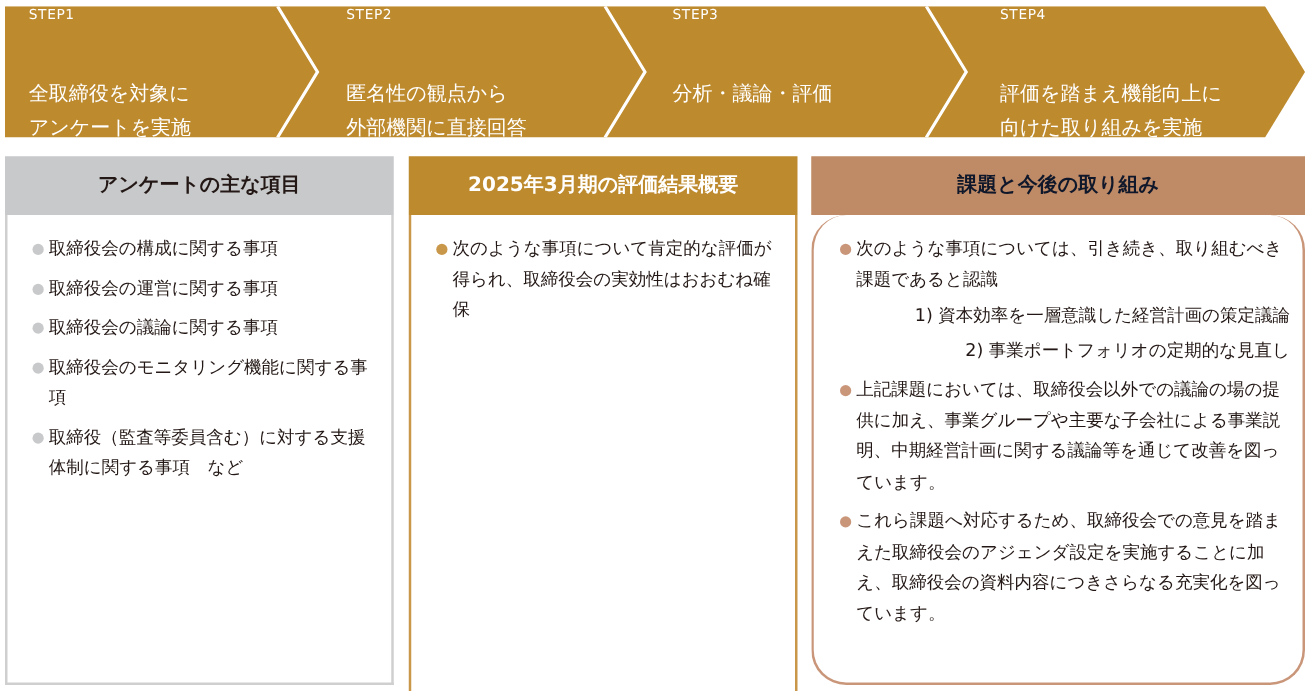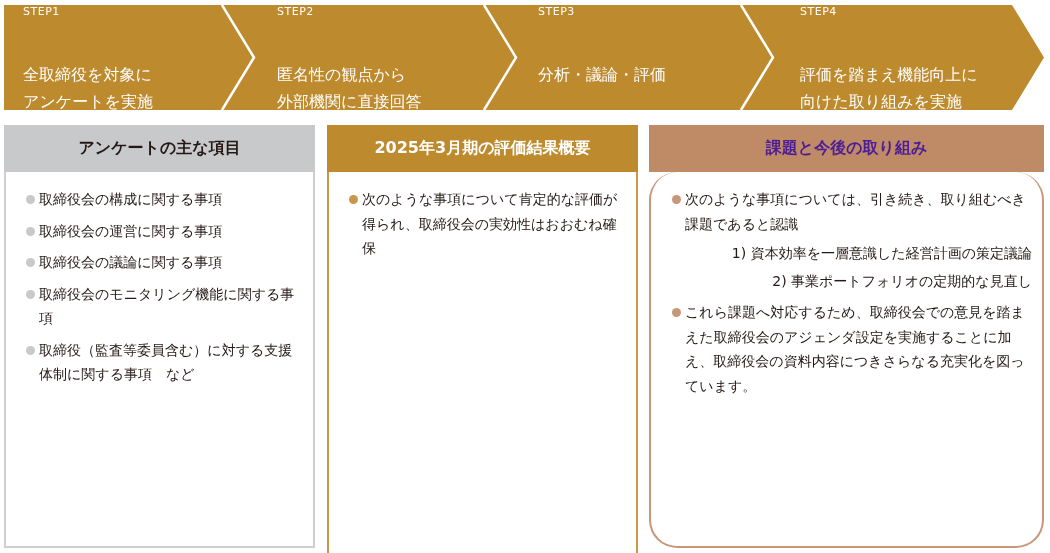--- a/index.html
+++ b/index.html
@@ -22,21 +22,21 @@
 
   #box1 { left:4px; width:311px; height:423px; }
   #box1 .head { background:#c8c9ca; color:#231815; }
   #box1 .body { border-color:#cfcfcf; }
 
   #box2 { left:327px; width:311px; height:481px; }
   #box2 .head { background:#bd8a2e; color:#fff; }
   #box2 .body { border-color:#c9974a; }
 
   #box3 { left:649px; width:395px; height:423px; }
-  #box3 .head { background:#bf8a66; color:#4c1d95; }
+  #box3 .head { background:#bf8a66; color:#0f172a; }
   #box3 .body { border-color:#c9967a;border-radius:28px; }
 
   .list { list-style:none; margin:0; padding:0; position:absolute; }
   .list li { position:relative; font-size:14px; line-height:24.5px; }
   .bullet { position:absolute; left:-13px; top:8px; width:9px; height:9px; border-radius:50%; }
 
   #box1 .list { left:33px; right:12px; top:15px; }
   #box1 .list li { margin-bottom:7px; }
   #box1 .bullet { background:#c8c9ca; }
 
@@ -123,17 +123,21 @@
       <li>
         <span class="bullet"></span>
         <span>次のような事項については、引き続き、取り組むべき課題であると認識</span>
         <ul class="num">
           <li>1) 資本効率を一層意識した経営計画の策定議論</li>
           <li>2) 事業ポートフォリオの定期的な見直し</li>
         </ul>
       </li>
       <li>
         <span class="bullet"></span>
+        <span>上記課題においては、取締役会以外での議論の場の提供に加え、事業グループや主要な子会社による事業説明、中期経営計画に関する議論等を通じて改善を図っています。</span>
+      </li>
+      <li>
+        <span class="bullet"></span>
         <span>これら課題へ対応するため、取締役会での意見を踏まえた取締役会のアジェンダ設定を実施することに加え、取締役会の資料内容につきさらなる充実化を図っています。</span>
       </li>
     </ul>
   </div>
 </div>
 
 </body></html>

